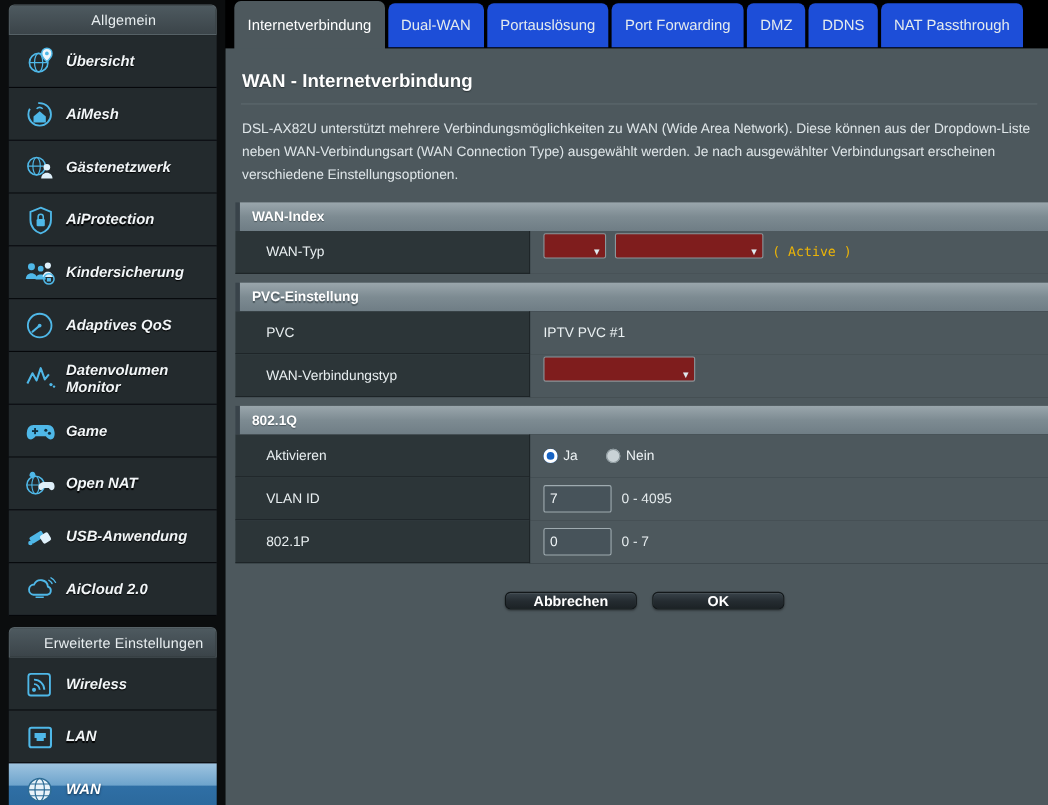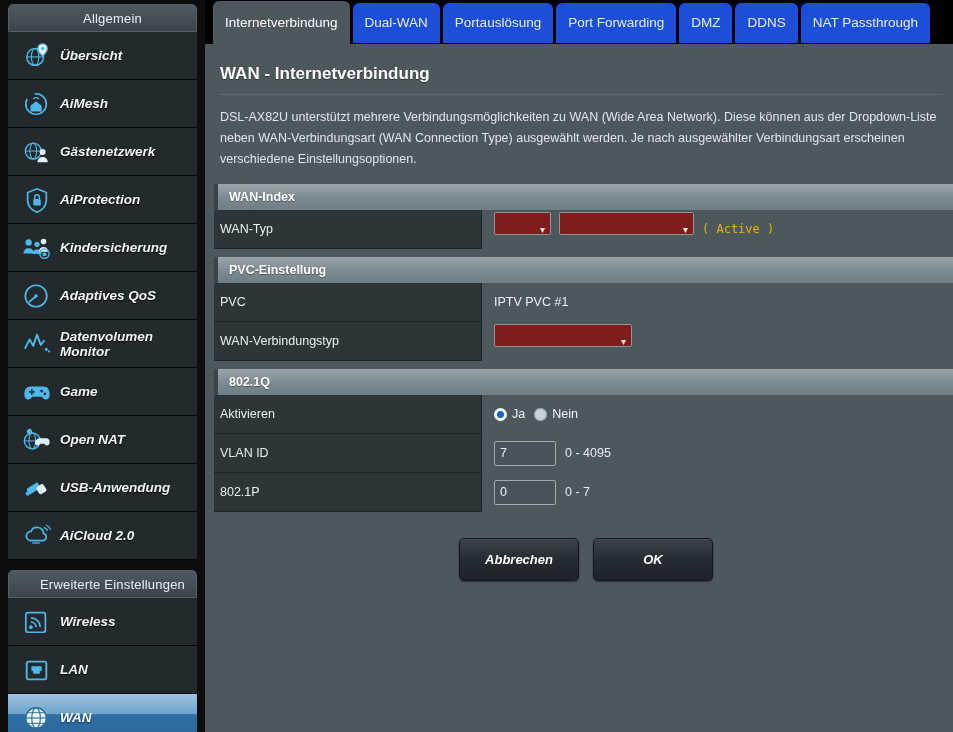--- a/index.html
+++ b/index.html
@@ -112,21 +112,21 @@
   }
   .grp { margin-bottom: 8px; }
   .row {
     display: flex; align-items: center;
     height: 39px;
     background: #2c3538;
     border-bottom: 1px solid #1d2427;
   }
   .row .lbl {
     width: 268px; flex: 0 0 268px;
-    padding-left: 6px;
+    padding-left: 28px;
     font-size: 12.5px; color: #e8eef0;
     border-right: 1px solid #1d2427;
     line-height: 38px; height: 39px;
   }
   .row .val {
     flex: 1 1 auto;
     height: 39px;
     display: flex; align-items: center;
     padding-left: 12px;
     background: #4d585d;
@@ -159,45 +159,44 @@
     background: #47535a;
     border: 1px solid #9fabb0;
     color: #f0f5f7;
     font-size: 12.5px;
     font-family: "Liberation Sans", sans-serif;
     padding: 0 5px;
     border-radius: 2px;
   }
   .hint { margin-left: 9px; font-size: 12.5px; color: #e6ecee; }
 
-  .radio-grp { display: flex; gap: 0; }
+  .radio-grp { display: flex; gap: 17px; }
   .rbtn { display: inline-flex; align-items: center; cursor: pointer; margin-right: 9px; }
   .rdot {
     width: 13px; height: 13px; border-radius: 50%;
     background: #c9d2d6;
     display: inline-block; margin-right: 5px;
     box-shadow: inset 0 0 0 1px #8d999e;
   }
   .rbtn.on .rdot {
     background: #1763c4;
     box-shadow: inset 0 0 0 3px #ffffff, inset 0 0 0 4px #1763c4;
   }
   .rlbl { font-size: 12.5px; color: #eef3f5; }
 
   .btnrow { display: flex; justify-content: center; gap: 14px; padding-top: 18px; }
   .btn {
-    min-width: 120px; height: 43px;
+    min-width: 120px; height: 16px;
     background: linear-gradient(to bottom, #39434a 0%, #252c31 52%, #1c2226 100%);
     border: 1px solid #121719;
     border-radius: 5px;
     color: #ffffff; font-size: 13px; font-weight: bold;
     cursor: pointer;
     box-shadow: 0 1px 2px rgba(0,0,0,.45), inset 0 1px 0 rgba(255,255,255,.07);
     font-family: "Liberation Sans", sans-serif;
-    font-style: italic;
   }
 </style>
 </head>
 <body>
 
 <div id="app">
 
   <div id="sidebar">
       <div class="side-group">
         <div class="side-head">Allgemein</div>

